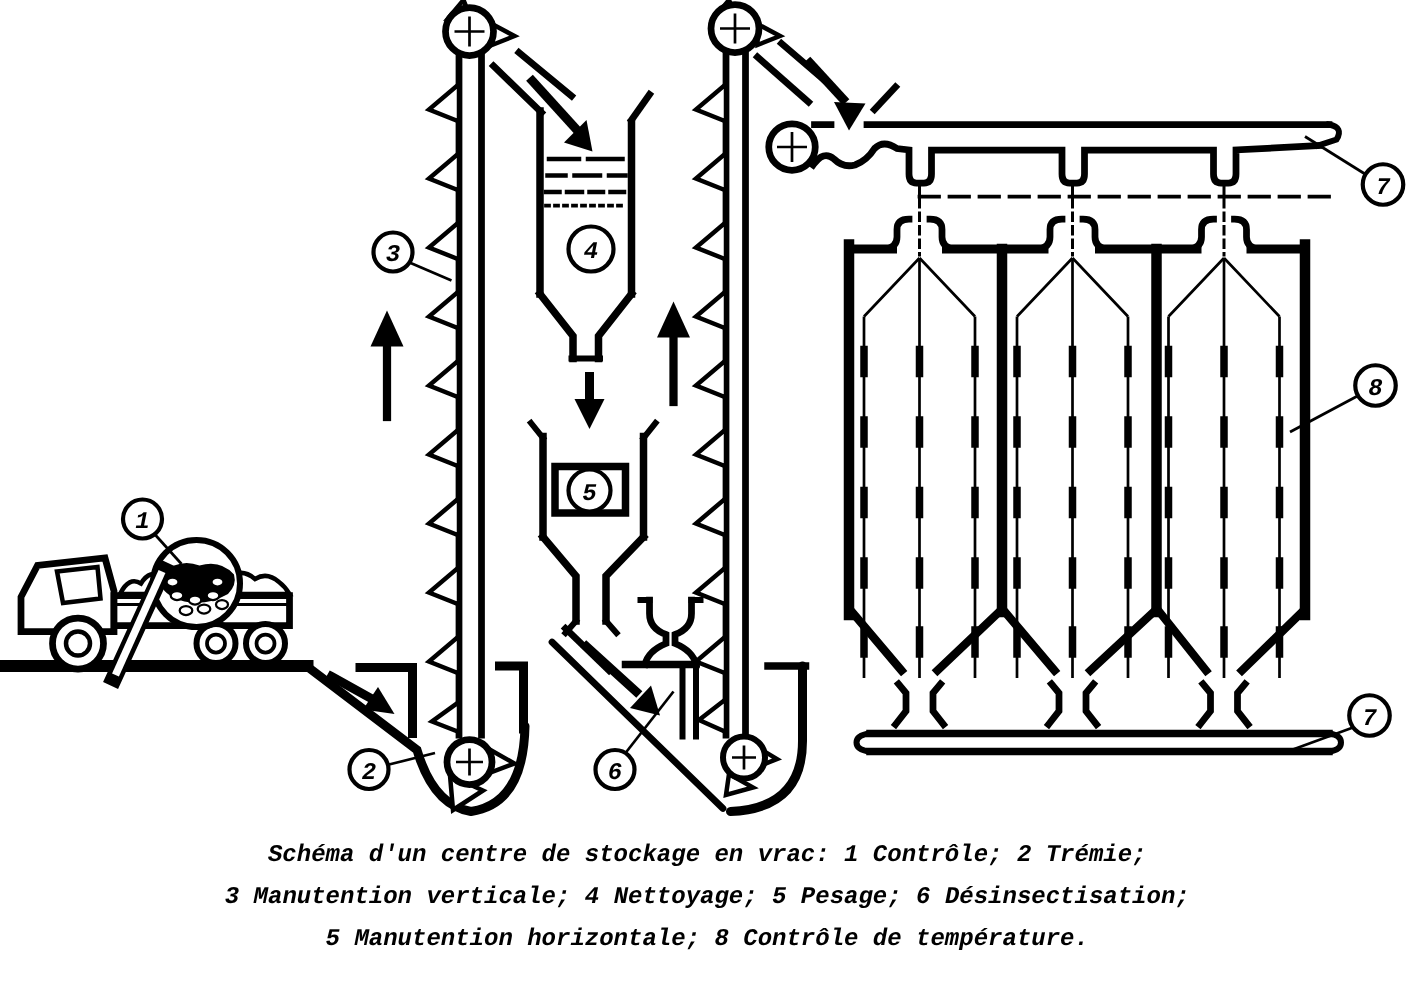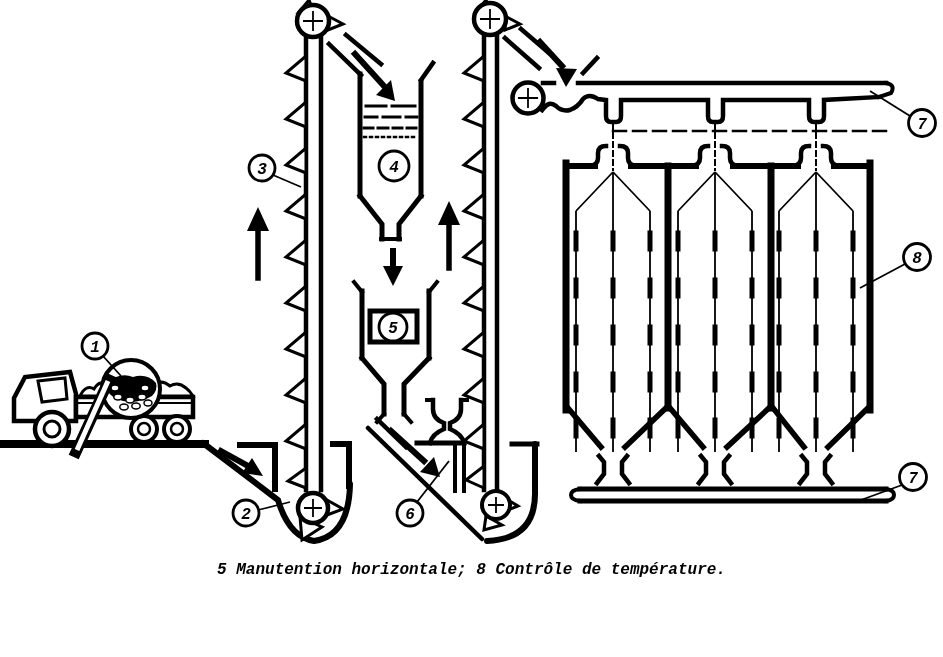--- a/index.html
+++ b/index.html
@@ -310,15 +310,17 @@
     <text class="callout-text" x="917" y="263" text-anchor="middle">8</text>
   </g>
   <g>
     <path class="leader" d="M902,485 L861,500"></path>
     <circle class="callout-circle" cx="913" cy="477" r="13.5"></circle>
     <text class="callout-text" x="913" y="483" text-anchor="middle">7</text>
   </g>
 </svg>
 
   <div class="caption">
+    <div>Schéma d'un centre de stockage en vrac: 1 Contrôle; 2 Trémie;</div>
+    <div>3 Manutention verticale; 4 Nettoyage; 5 Pesage; 6 Désinsectisation;</div>
     <div>5 Manutention horizontale; 8 Contrôle de température.</div>
   </div>
 </div>
 
 </body></html>

